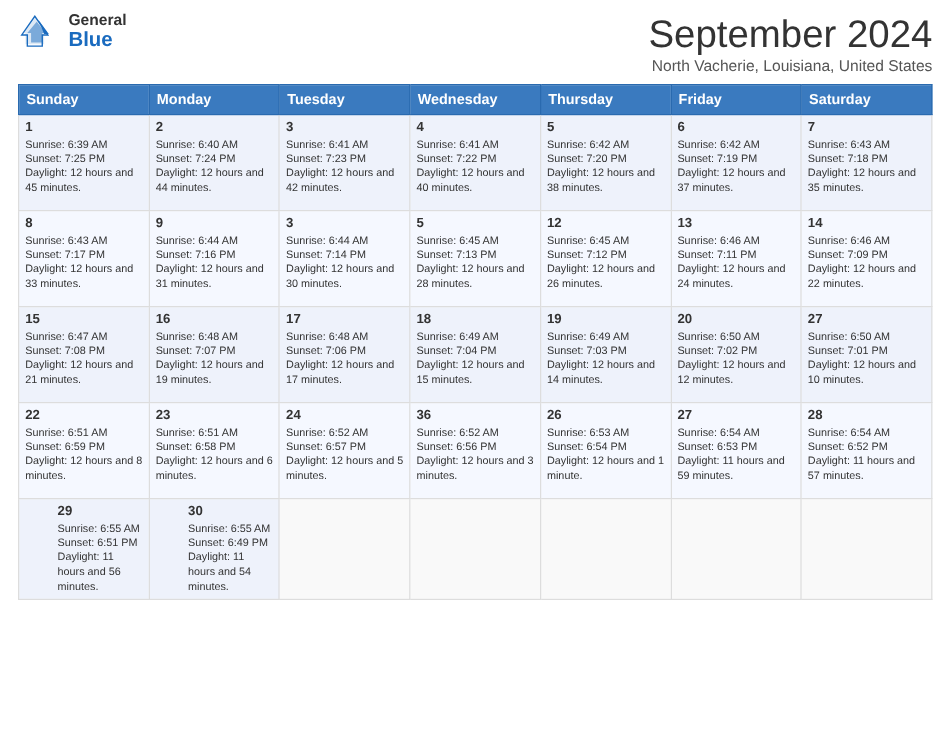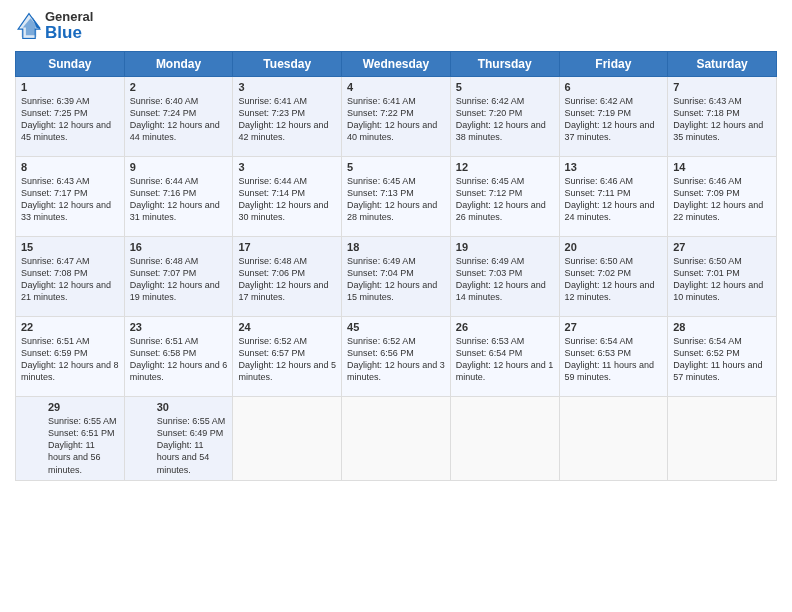--- a/index.html
+++ b/index.html
@@ -18,21 +18,21 @@
     }
     .header {
       display: flex;
       justify-content: space-between;
       align-items: flex-start;
       margin-bottom: 8px;
     }
     .logo {
       display: flex;
       align-items: center;
-      gap: 2px;
+      gap: 14px;
     }
     .logo-text {
       display: flex;
       flex-direction: column;
       line-height: 1.1;
     }
     .logo-general {
       font-size: 13px;
       font-weight: bold;
       color: #333;
@@ -62,21 +62,21 @@
       width: 100%;
       border-collapse: collapse;
       border: 1px solid #ccc;
     }
     .calendar th {
       background: #3a7abf;
       color: #fff;
       font-size: 12px;
       font-weight: bold;
       padding: 5px 6px;
-      text-align: center;
+      text-align: left;
       border: 1px solid #2a6aaf;
     }
     .calendar td {
       vertical-align: top;
       border: 1px solid #ddd;
       padding: 4px 5px;
       width: calc(100% / 7);
       font-size: 9.5px;
       color: #333;
       background: #fff;
@@ -118,20 +118,24 @@
         <polygon points="18,4 30,20 28,20 28,32 8,32 8,20 6,20" fill="#1a6bbf" opacity="0.15"></polygon>
         <polygon points="18,2 32,22 26,22 26,34 10,34 10,22 4,22" fill="none" stroke="#1a6bbf" stroke-width="1.5"></polygon>
         <polygon points="20,8 30,20 26,20 26,30 14,30 14,20 10,20" fill="#1a6bbf" opacity="0.5"></polygon>
         <polygon points="22,6 33,21 28,21" fill="#1a6bbf"></polygon>
       </svg>
       <div class="logo-text">
         <span class="logo-general">General</span>
         <span class="logo-blue">Blue</span>
       </div>
     </div>
+    <div class="title-section">
+      <div class="month-title">September 2024</div>
+      <div class="location">North Vacherie, Louisiana, United States</div>
+    </div>
   </div>
 
   <table class="calendar">
     <thead>
       <tr>
         <th>Sunday</th>
         <th>Monday</th>
         <th>Tuesday</th>
         <th>Wednesday</th>
         <th>Thursday</th>
@@ -333,21 +337,21 @@
   </td>
           <td>
     <span class="day-num">24</span>
     <div class="day-info">
       Sunrise: 6:52 AM<br>
       Sunset: 6:57 PM<br>
       Daylight: 12 hours and 5 minutes.
     </div>
   </td>
           <td>
-    <span class="day-num">45</span>
+    <span class="day-num">36</span>
     <div class="day-info">
       Sunrise: 6:52 AM<br>
       Sunset: 6:56 PM<br>
       Daylight: 12 hours and 3 minutes.
     </div>
   </td>
           <td>
     <span class="day-num">26</span>
     <div class="day-info">
       Sunrise: 6:53 AM<br>

